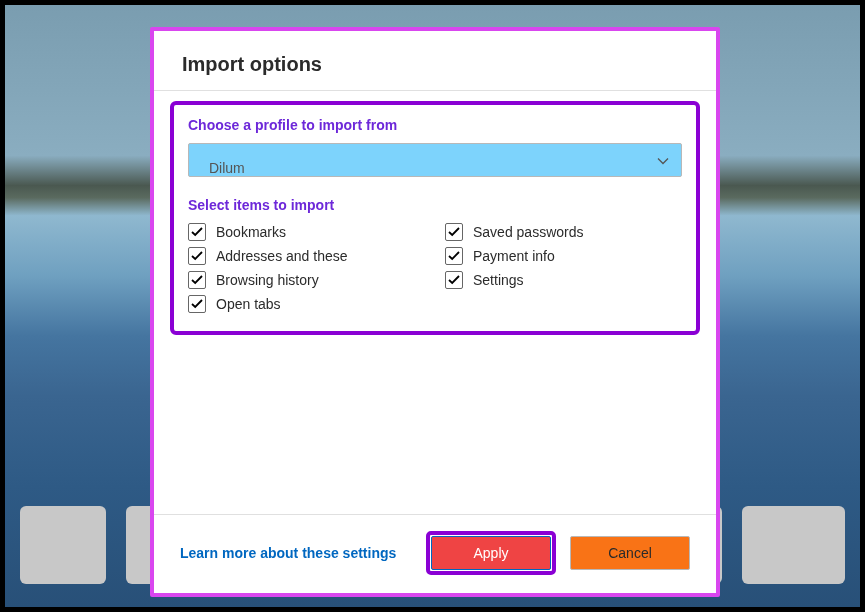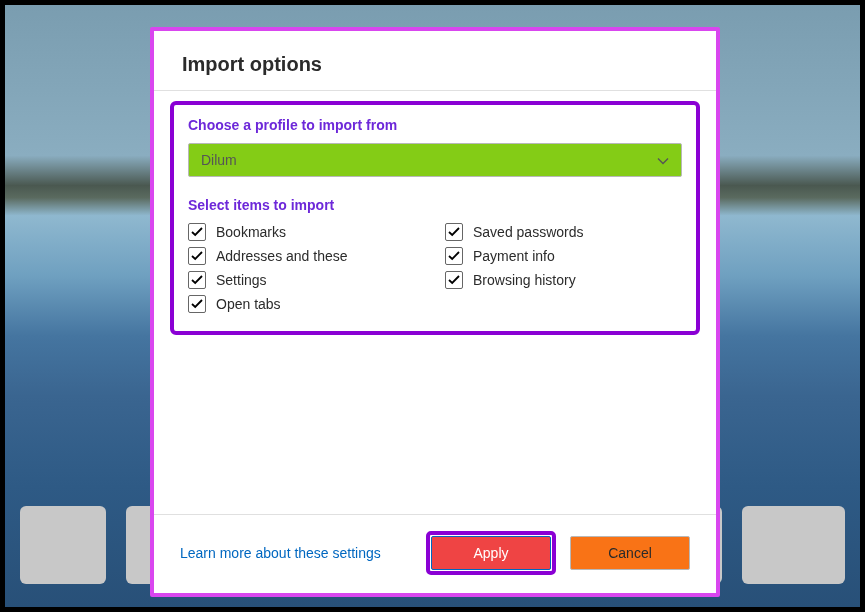--- a/index.html
+++ b/index.html
@@ -69,24 +69,24 @@
       font-size: 14px;
       font-weight: 600;
       color: #6d28d9;
       margin-bottom: 10px;
     }
     .select {
       position: relative;
       width: 100%;
       height: 34px;
       border: 1px solid #b8b8b8;
-      background: #84cc16;
-      display: flex;
-      align-items: center;
-      padding: 0 12px;
+      background: #7dd3fc;
+      display: flex;
+      align-items: flex-end;
+      padding: 0 20px;
       font-size: 14px;
       color: #555;
       cursor: pointer;
       margin-bottom: 20px;
       border-radius: 2px;
     }
     .select .chev {
       position: absolute;
       right: 12px;
       top: 50%;
@@ -123,20 +123,21 @@
       padding: 16px 26px 18px;
       display: flex;
       align-items: center;
       gap: 14px;
     }
     .learn-link {
       color: #0067c0;
       font-size: 14px;
       cursor: pointer;
       flex: 1;
+      font-weight: bold;
     }
     .btn-apply-wrap {
       border: 4px solid #8a00d4;
       border-radius: 5px;
       padding: 1px;
     }
     .btn {
       height: 34px;
       min-width: 120px;
       font-size: 14px;
@@ -223,29 +224,29 @@
               </svg>
             </span>
           <span>Payment info</span>
         </label>
         <label class="chk-row">
           <span class="chk">
               <svg width="12" height="10" viewBox="0 0 12 10">
                 <path d="M1 5 L4.2 8 L11 1" stroke="#000" stroke-width="1.8" fill="none"></path>
               </svg>
             </span>
+          <span>Browsing history</span>
+        </label>
+        <label class="chk-row">
+          <span class="chk">
+              <svg width="12" height="10" viewBox="0 0 12 10">
+                <path d="M1 5 L4.2 8 L11 1" stroke="#000" stroke-width="1.8" fill="none"></path>
+              </svg>
+            </span>
           <span>Settings</span>
-        </label>
-        <label class="chk-row">
-          <span class="chk">
-              <svg width="12" height="10" viewBox="0 0 12 10">
-                <path d="M1 5 L4.2 8 L11 1" stroke="#000" stroke-width="1.8" fill="none"></path>
-              </svg>
-            </span>
-          <span>Browsing history</span>
         </label>
         <label class="chk-row">
           <span class="chk">
               <svg width="12" height="10" viewBox="0 0 12 10">
                 <path d="M1 5 L4.2 8 L11 1" stroke="#000" stroke-width="1.8" fill="none"></path>
               </svg>
             </span>
           <span>Open tabs</span>
         </label>
       </div>

